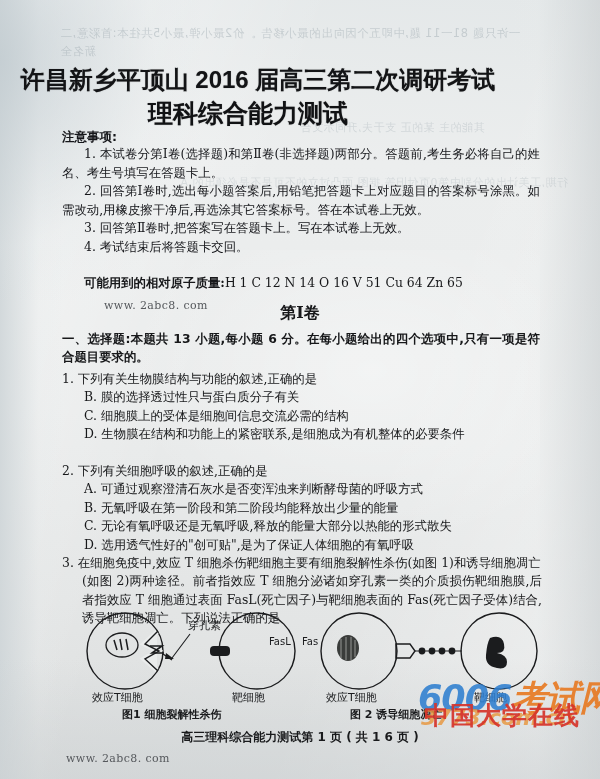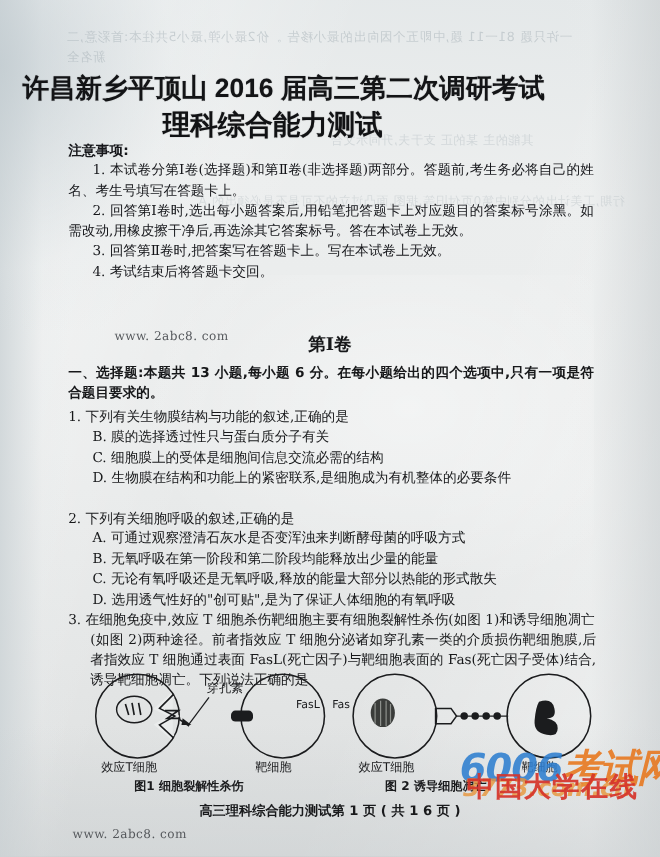--- a/index.html
+++ b/index.html
@@ -276,20 +276,23 @@
 
     <div class="notice-head">注意事项:</div>
 
     <div class="block notice-list">
       <p class="notice-item">1. 本试卷分第Ⅰ卷(选择题)和第Ⅱ卷(非选择题)两部分。答题前,考生务必将自己的姓名、考生号填写在答题卡上。</p>
       <p class="notice-item">2. 回答第Ⅰ卷时,选出每小题答案后,用铅笔把答题卡上对应题目的答案标号涂黑。如需改动,用橡皮擦干净后,再选涂其它答案标号。答在本试卷上无效。</p>
       <p class="notice-item">3. 回答第Ⅱ卷时,把答案写在答题卡上。写在本试卷上无效。</p>
       <p class="notice-item">4. 考试结束后将答题卡交回。</p>
     </div>
 
+    <div class="mass-line">
+      <span>可能用到的相对原子质量:</span><span class="nums">H 1    C 12    N 14    O 16    V 51    Cu 64   Zn 65</span>
+    </div>
 
     <div class="wm-2abc" style="left:104px; top:299px;">www. 2abc8. com</div>
 
     <div class="juan-head">第Ⅰ卷</div>
 
     <div class="sec-head">一、选择题:本题共 13 小题,每小题 6 分。在每小题给出的四个选项中,只有一项是符合题目要求的。</div>
 
     <div class="q" style="top:370px;">
       <p class="q-stem">1. 下列有关生物膜结构与功能的叙述,正确的是</p>
       <p class="opt">B. 膜的选择透过性只与蛋白质分子有关</p>

